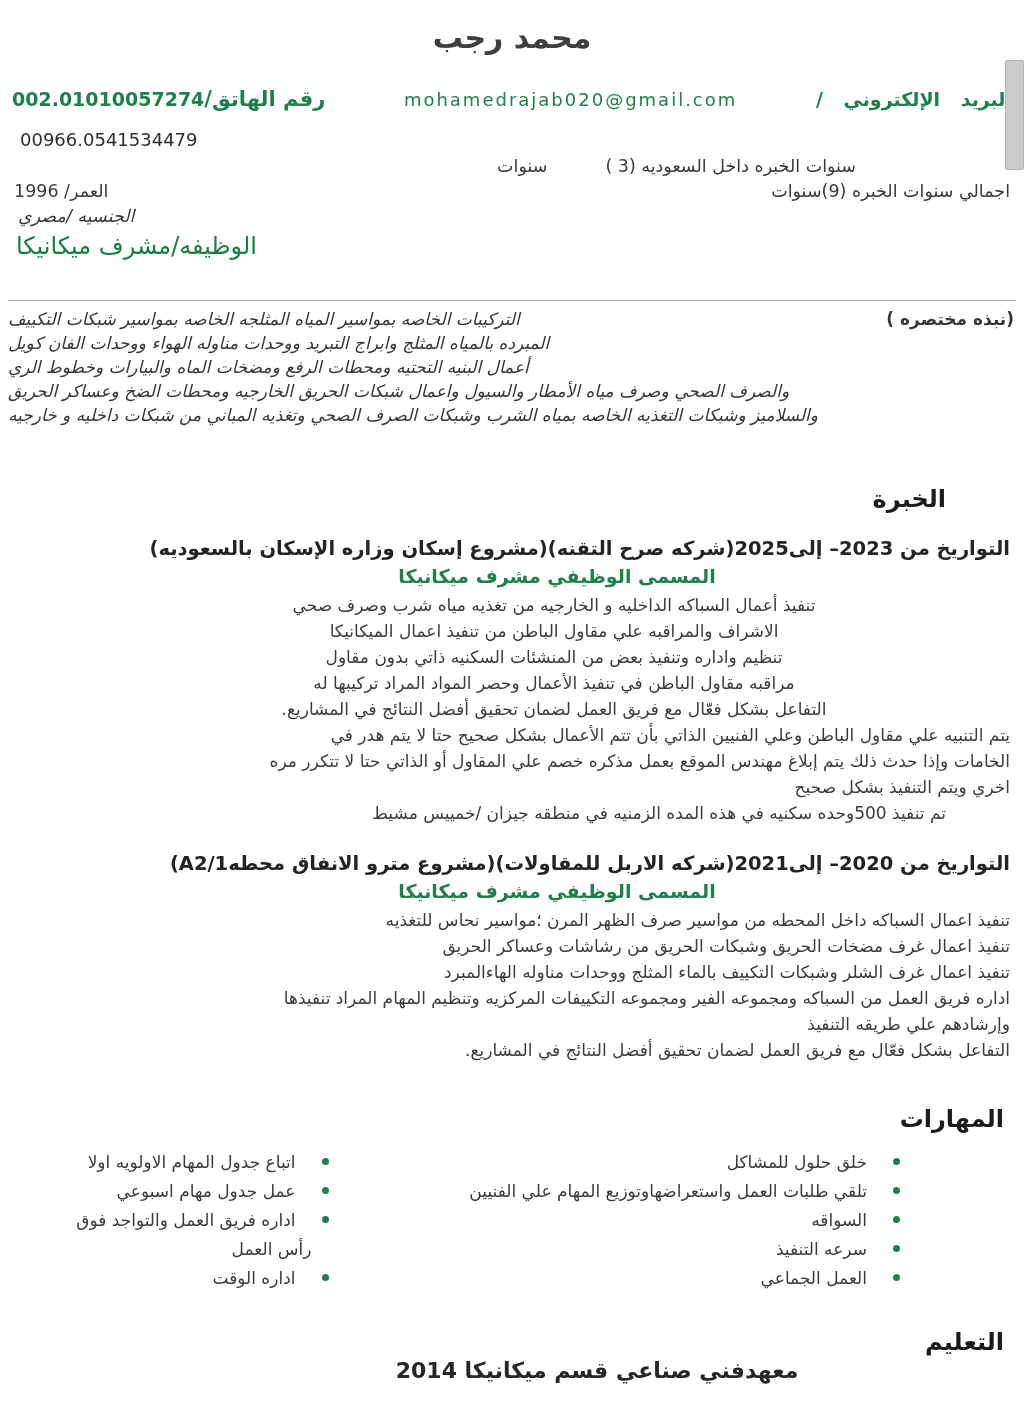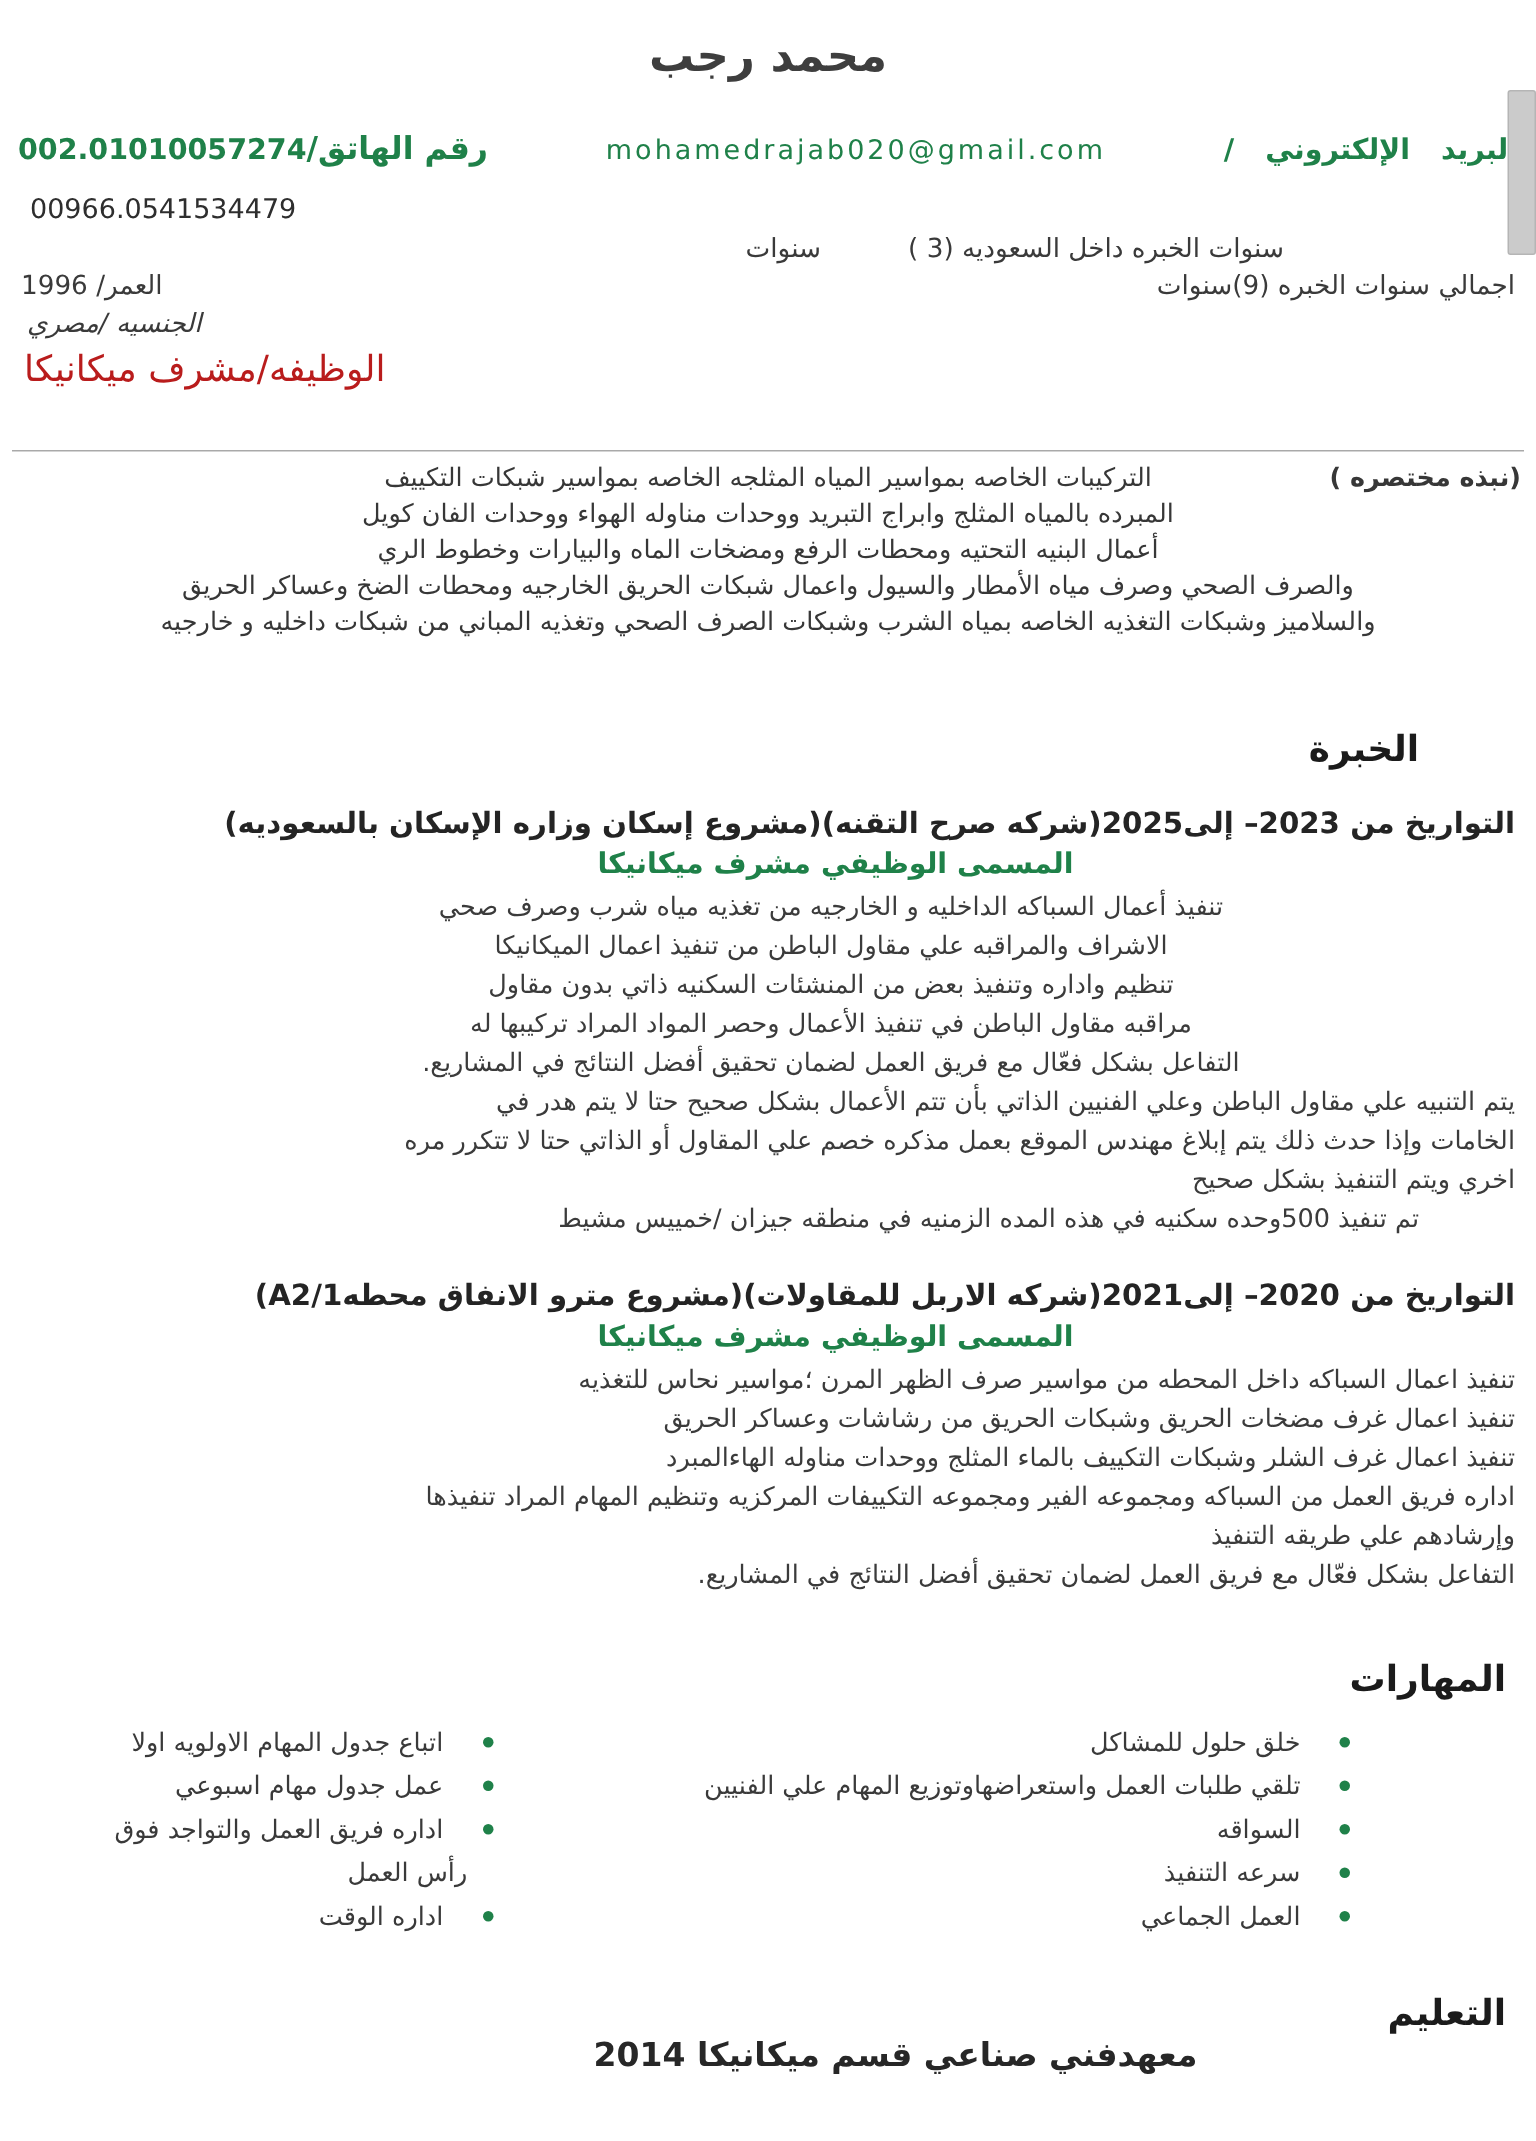--- a/index.html
+++ b/index.html
@@ -13,27 +13,27 @@
   .contact-row { display:flex; justify-content:space-between; align-items:baseline; padding:0 4px; }
   .email-label { color:var(--accent); font-weight:bold; font-size:19px; word-spacing:14px; }
   .email { color:var(--accent); font-size:18px; letter-spacing:2px; direction:ltr; unicode-bidi:embed; text-decoration:none; cursor:pointer; }
   .phone { display:flex; align-items:baseline; }
   .phone-label { color:var(--accent); font-weight:bold; font-size:21px; }
   .phone-number { color:var(--accent); font-weight:bold; font-size:19px; direction:ltr; unicode-bidi:embed; }
   .phone2 { text-align:left; padding-left:12px; font-size:18px; color:#2e2e2e; margin-top:18px; }
   .ksa-row { display:flex; gap:58px; padding-right:160px; font-size:17.5px; margin-top:6px; }
   .row-split { display:flex; justify-content:space-between; font-size:17.5px; margin-top:5px; padding:0 6px; }
   .nationality { text-align:left; padding-left:10px; font-size:17.5px; margin-top:5px;font-style:italic; }
-  .jobtitle { text-align:left; padding-left:8px; font-size:24px; margin-top:6px; color:#b91c1c; }
+  .jobtitle { text-align:left; padding-left:8px; font-size:24px; margin-top:6px; color:#15803d; }
 
   .divider { border:none; border-top:1px solid #a9a9a9; margin:40px 0 6px; }
 
   .summary { position:relative; font-size:17px; line-height:24px; color:#373737; }
   .summary-label { position:absolute; right:2px; top:0;font-weight:bold; }
-  .summary-line { text-align:center; }
+  .summary-line { text-align:left;font-style:italic; }
 
   .section-heading { font-weight:bold; color:#1b1b1b; font-size:24px; }
   .exp-heading { margin:58px 70px 22px 0; }
 
   .job { margin-bottom:24px; }
   .job-dates { font-size:19.5px; font-weight:bold; color:#242424; text-align:right; padding:0 6px; line-height:27px; }
   .job-role { font-size:19px; font-weight:bold; color:var(--accent); text-align:center; padding-left:90px; line-height:25px; margin:2px 0 3px; }
   .job-details { font-size:17px; line-height:26px; color:#3b3b3b; padding:0 6px; }
   .d-c { text-align:center; padding-left:84px; }
   .d-r { text-align:right; }

